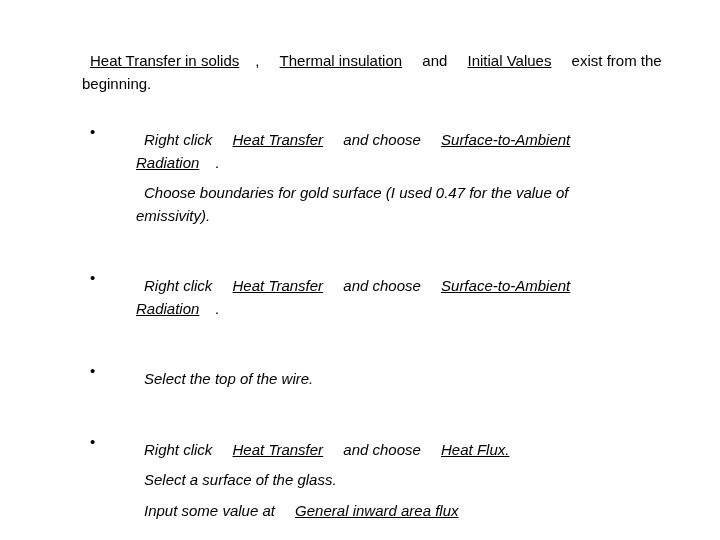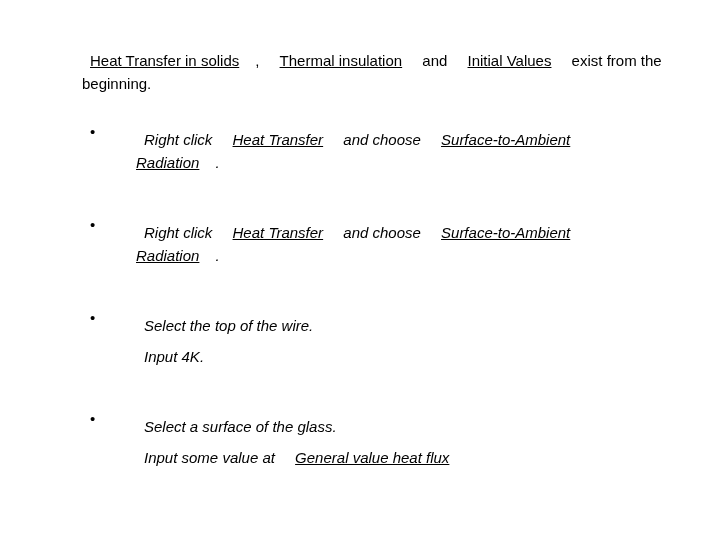--- a/index.html
+++ b/index.html
@@ -54,36 +54,37 @@
 <div class="page">
   <div class="intro">
     <span class="underline">Heat Transfer in solids</span><span>, </span><span class="underline">Thermal insulation</span><span> and </span><span class="underline">Initial Values</span><span> exist from the beginning.</span>
   </div>
 
   <ul id="bullet-list">
   <li>
         <span class="bullet">•</span>
         <div class="item-text">
           <div><span>Right click </span><span class="underline">Heat Transfer</span><span> and choose </span><span class="underline">Surface-to-Ambient Radiation</span><span>.</span></div>
+          <div><span>Choose boundaries for gold surface (I used 0.47 for the value of emissivity).</span></div>
         </div>
       </li>
       <li>
         <span class="bullet">•</span>
         <div class="item-text">
           <div><span>Right click </span><span class="underline">Heat Transfer</span><span> and choose </span><span class="underline">Surface-to-Ambient Radiation</span><span>.</span></div>
         </div>
       </li>
       <li>
         <span class="bullet">•</span>
         <div class="item-text">
           <div><span>Select the top of the wire.</span></div>
-          <div><span>Input 4K.</span></div>
         </div>
       </li>
       <li>
         <span class="bullet">•</span>
         <div class="item-text">
+          <div><span>Right click </span><span class="underline">Heat Transfer</span><span> and choose </span><span class="underline">Heat Flux.</span></div>
           <div><span>Select a surface of the glass.</span></div>
-          <div><span>Input some value at </span><span class="underline">General value heat flux</span></div>
+          <div><span>Input some value at </span><span class="underline">General inward area flux</span></div>
         </div>
       </li>
     </ul>
 </div>
 
 </body></html>

